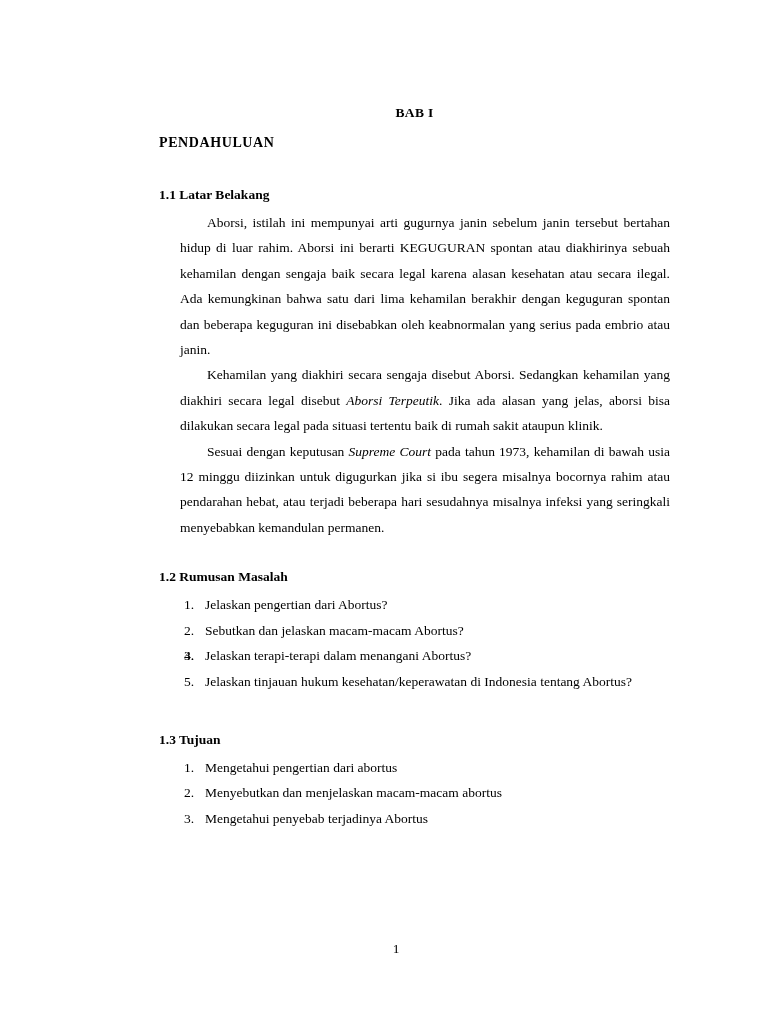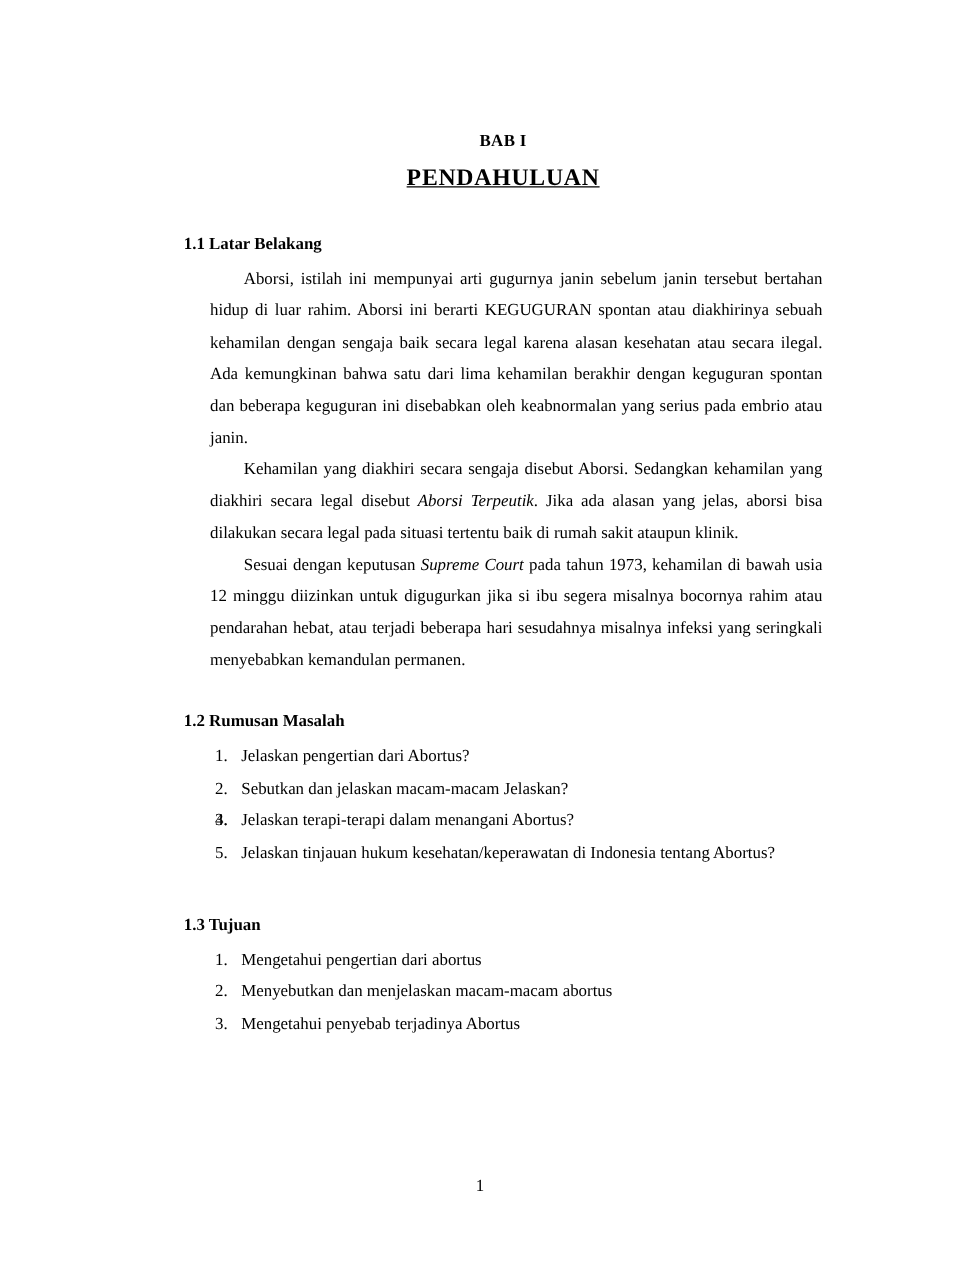--- a/index.html
+++ b/index.html
@@ -11,21 +11,21 @@
     width: 768px;
     height: 1024px;
     position: relative;
     font-family: "Liberation Serif", "DejaVu Serif", serif;
     color: #000000;
     overflow: hidden;
   }
 
   .page {
     position: absolute;
-    left: 0;
+    left: 12px;
     top: 0;
     width: 628px;
     height: 1024px;
     box-sizing: border-box;
     padding: 0;
   }
 
   .content {
     position: absolute;
     left: 147px;
@@ -35,27 +35,25 @@
 
   .chapter-title {
     text-align: center;
     font-weight: bold;
     font-size: 13.5px;
     letter-spacing: 0.3px;
     line-height: 30px;
     margin: 0;
   }
   .chapter-subtitle {
-    text-align: center;
     font-weight: bold;
-    font-size: 19px;
+    font-size: 14px;
     letter-spacing: 0.6px;
     line-height: 30px;
     margin: 0;
-    text-decoration: underline;
   }
 
   .section-heading {
     font-weight: bold;
     font-size: 13.5px;
     line-height: 25px;
     margin: 0;
     padding-left: 0px;
   }
 
@@ -152,21 +150,21 @@
 
     <div class="section-heading heading-gap-top">1.2 Rumusan Masalah</div>
 
     <ol class="numlist loose">
       <li>
         <span class="num">1.</span>
         <span>Jelaskan pengertian dari Abortus?</span>
       </li>
       <li>
         <span class="num">2.</span>
-        <span>Sebutkan dan jelaskan macam-macam Jelaskan?</span>
+        <span>Sebutkan dan jelaskan macam-macam Abortus?</span>
       </li>
       <li>
         <span class="num">3.</span>
       </li>
       <li>
         <span class="num">4.</span>
         <span>Jelaskan terapi-terapi dalam menangani Abortus?</span>
       </li>
       <li>
         <span class="num">5.</span>

